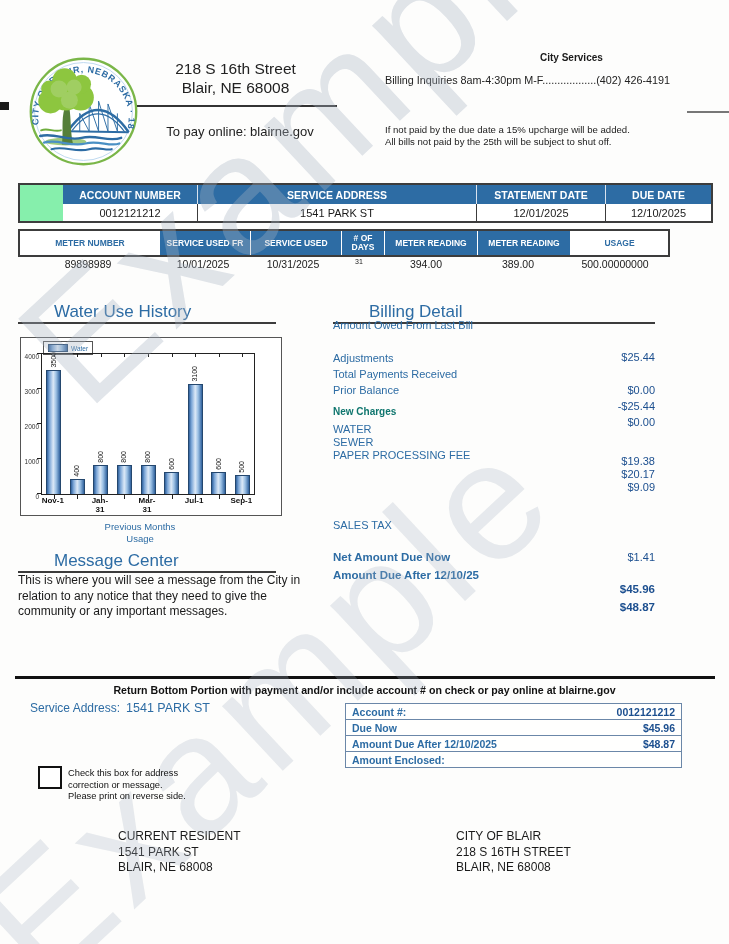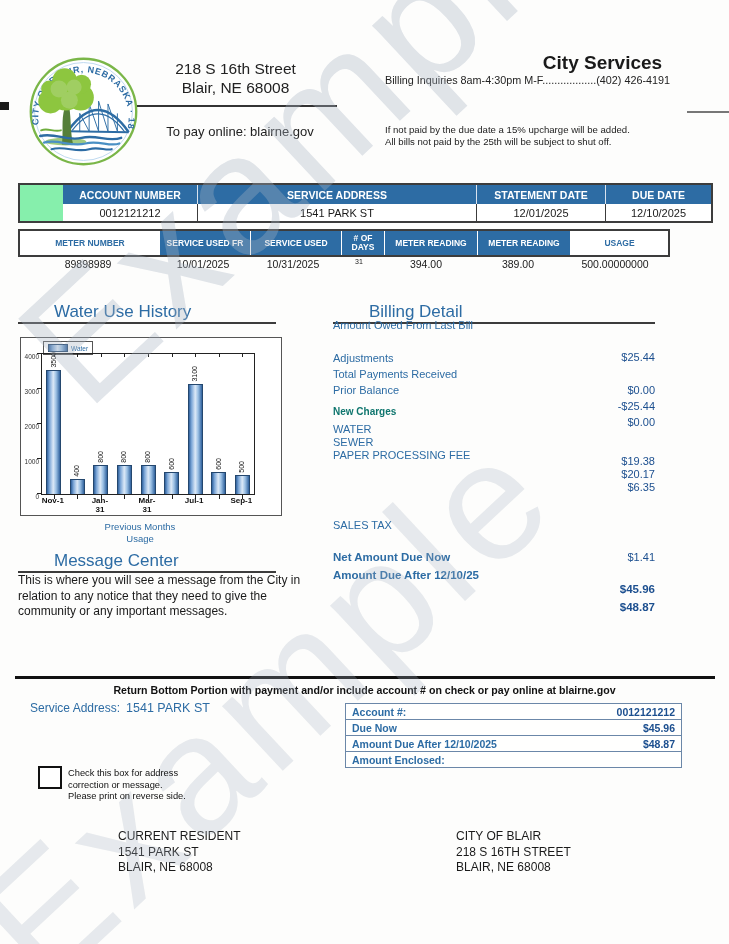--- a/index.html
+++ b/index.html
@@ -13,21 +13,21 @@
              pointer-events:none;z-index:5;}
   .wm1{left:-18px;top:300px;transform:rotate(-43deg);transform-origin:left top;}
   .wm2{left:-60px;top:880px;transform:rotate(-43deg);transform-origin:left top;color:rgba(168,178,194,0.26);}
 
   
   .reg-mark{left:0;top:102px;width:9px;height:8px;background:#1a1a1a;}
   .logo{left:27px;top:55px;width:113px;height:113px;}
   .addr-block{left:148px;top:59px;width:175px;text-align:center;font-size:15.5px;line-height:1.25;color:#222;}
   .addr-divider{left:137px;top:105px;width:200px;height:2px;background:#333;}
   .pay-online{left:150px;top:124px;width:180px;text-align:center;font-size:13px;color:#222;}
-  .city-services{left:540px;top:52px;width:125px;text-align:center;font-size:19px;font-weight:bold;color:#1a1a1a;}
+  .city-services{left:540px;top:52px;width:125px;text-align:left;font-size:10px;font-weight:bold;color:#1a1a1a;}
   .billing-inquiries{left:385px;top:74px;width:290px;font-size:10.8px;color:#222;}
   .right-edge-line{left:687px;top:111px;width:42px;height:2px;background:#777;}
   .late-notice{left:385px;top:124px;width:300px;font-size:9.6px;line-height:1.22;color:#222;}
 
   
   .acct-table{left:18px;top:183px;width:648px;border:2px solid #3c3c3c;z-index:3;background:#86efac;padding-left:43px;}
   .acct-head{display:flex;background:#2d6ca4;}
   .acct-head .cell{color:#fff;font-weight:bold;font-size:10.5px;text-align:center;
                    padding:4px 0 3px;border-right:1px solid #d8e2ee;}
   .acct-row{display:flex;background:#fff;}
@@ -330,21 +330,21 @@
   <div class="bd-row" style="top:423px;">
     <span class="bd-label">WATER</span>
     <span class="bd-value">$19.38</span>
   </div>
   <div class="bd-row" style="top:436px;">
     <span class="bd-label">SEWER</span>
     <span class="bd-value">$20.17</span>
   </div>
   <div class="bd-row" style="top:449px;">
     <span class="bd-label">PAPER PROCESSING FEE</span>
-    <span class="bd-value">$6.35</span>
+    <span class="bd-value">$9.09</span>
   </div>
 
   <div class="bd-row" style="top:519px;">
     <span class="bd-label">SALES TAX</span>
     <span class="bd-value">$1.41</span>
   </div>
   <div class="bd-row bd-bold" style="top:551px;">
     <span class="bd-label">Net Amount Due Now</span>
     <span class="bd-value">$45.96</span>
   </div>

